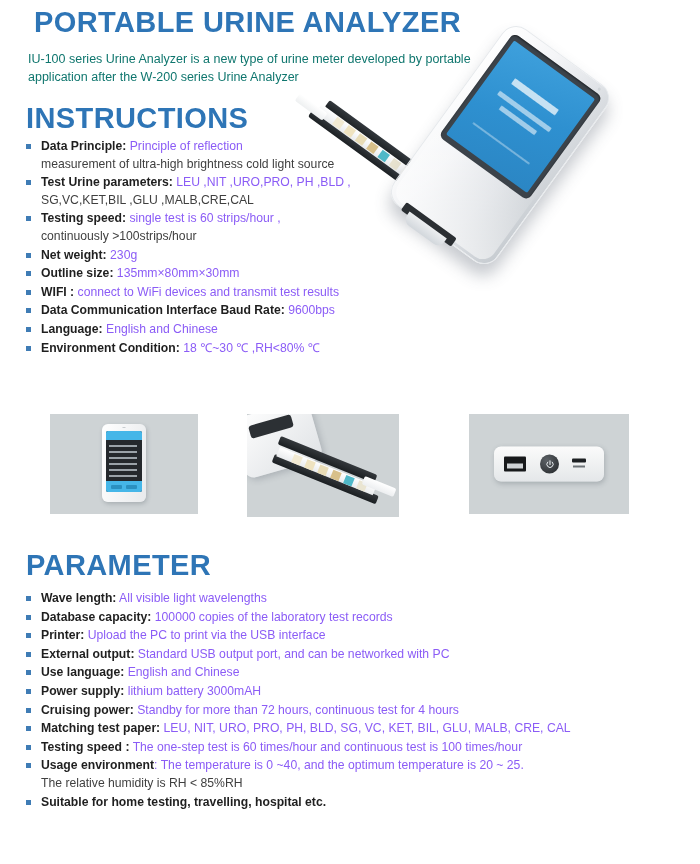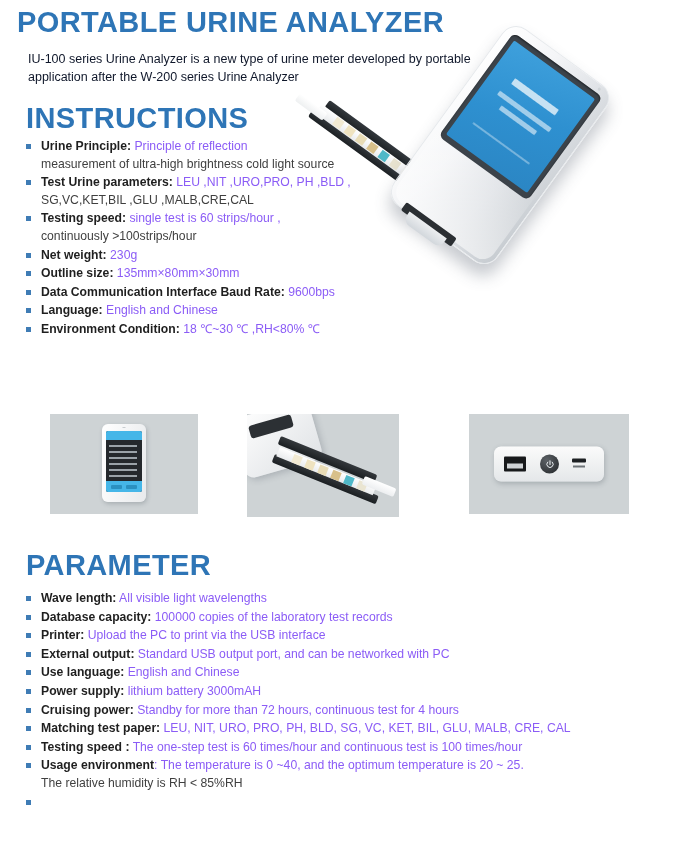--- a/index.html
+++ b/index.html
@@ -24,32 +24,32 @@
   
   .h1 {
     position: absolute;
     font-size: 29px;
     font-weight: bold;
     color: #2e75b6;
     letter-spacing: 0.4px;
     line-height: 1;
     white-space: nowrap;
   }
-  #title-main   { left: 17px; top: 8px; }
+  #title-main   { left: 34px; top: 8px; }
   #title-instr  { left: 26px; top: 104px; }
   #title-param  { left: 26px; top: 551px; }
 
   .intro {
     position: absolute;
     left: 28px;
     top: 50px;
     width: 500px;
     font-size: 12.5px;
     line-height: 18px;
-    color: #0f172a;
+    color: #0f766e;
   }
 
   
   .spec-list {
     position: absolute;
     margin: 0;
     padding: 0;
     list-style: none;
   }
   #instructions-list { left: 26px; top: 138px; width: 360px; }
@@ -414,40 +414,44 @@
 
   <div class="h1" id="title-main">PORTABLE URINE ANALYZER</div>
 
   <div class="intro">IU-100 series Urine Analyzer is a new type of urine meter developed by portable application after  the W-200 series Urine Analyzer</div>
 
   <div class="h1" id="title-instr">INSTRUCTIONS</div>
 
   <ul class="spec-list" id="instructions-list">
     <li class="spec-item">
       <span class="bullet"></span>
-      <span class="spec-label">Urine Principle:</span><span class="spec-text"> Principle of reflection</span>
+      <span class="spec-label">Data Principle:</span><span class="spec-text"> Principle of reflection</span>
       <span class="spec-cont">measurement of ultra-high brightness cold light source</span>
     </li>
     <li class="spec-item">
       <span class="bullet"></span>
       <span class="spec-label">Test Urine parameters:</span><span class="spec-text"> LEU ,NIT ,URO,PRO, PH ,BLD ,</span>
       <span class="spec-cont">SG,VC,KET,BIL ,GLU ,MALB,CRE,CAL</span>
     </li>
     <li class="spec-item">
       <span class="bullet"></span>
       <span class="spec-label">Testing speed:</span><span class="spec-text"> single test is 60 strips/hour ,</span>
       <span class="spec-cont">continuously  &gt;100strips/hour</span>
     </li>
     <li class="spec-item">
       <span class="bullet"></span>
       <span class="spec-label">Net weight:</span><span class="spec-text"> 230g</span>
     </li>
     <li class="spec-item">
       <span class="bullet"></span>
       <span class="spec-label">Outline size:</span><span class="spec-text"> 135mm×80mm×30mm</span>
+    </li>
+    <li class="spec-item">
+      <span class="bullet"></span>
+      <span class="spec-label">WIFI :</span><span class="spec-text"> connect to WiFi devices and transmit test results</span>
     </li>
     <li class="spec-item">
       <span class="bullet"></span>
       <span class="spec-label">Data Communication Interface Baud Rate:</span><span class="spec-text"> 9600bps</span>
     </li>
     <li class="spec-item">
       <span class="bullet"></span>
       <span class="spec-label">Language:</span><span class="spec-text"> English and Chinese</span>
     </li>
     <li class="spec-item">
@@ -544,17 +548,17 @@
       <span class="bullet"></span>
       <span class="spec-label">Testing speed :</span><span class="spec-text"> The one-step test is 60 times/hour and continuous  test is 100 times/hour</span>
     </li>
     <li class="spec-item">
       <span class="bullet"></span>
       <span class="spec-label">Usage environment</span><span class="spec-text">: The temperature is 0 ~40, and the optimum temperature is 20 ~ 25.</span>
       <span class="spec-cont">The relative humidity is RH &lt; 85%RH</span>
     </li>
     <li class="spec-item">
       <span class="bullet"></span>
-      <span class="spec-text"></span>
+      <span class="spec-label">Suitable for home testing, travelling, hospital etc.</span><span class="spec-text"></span>
     </li>
   </ul>
 
 </div>
 
 </body></html>

